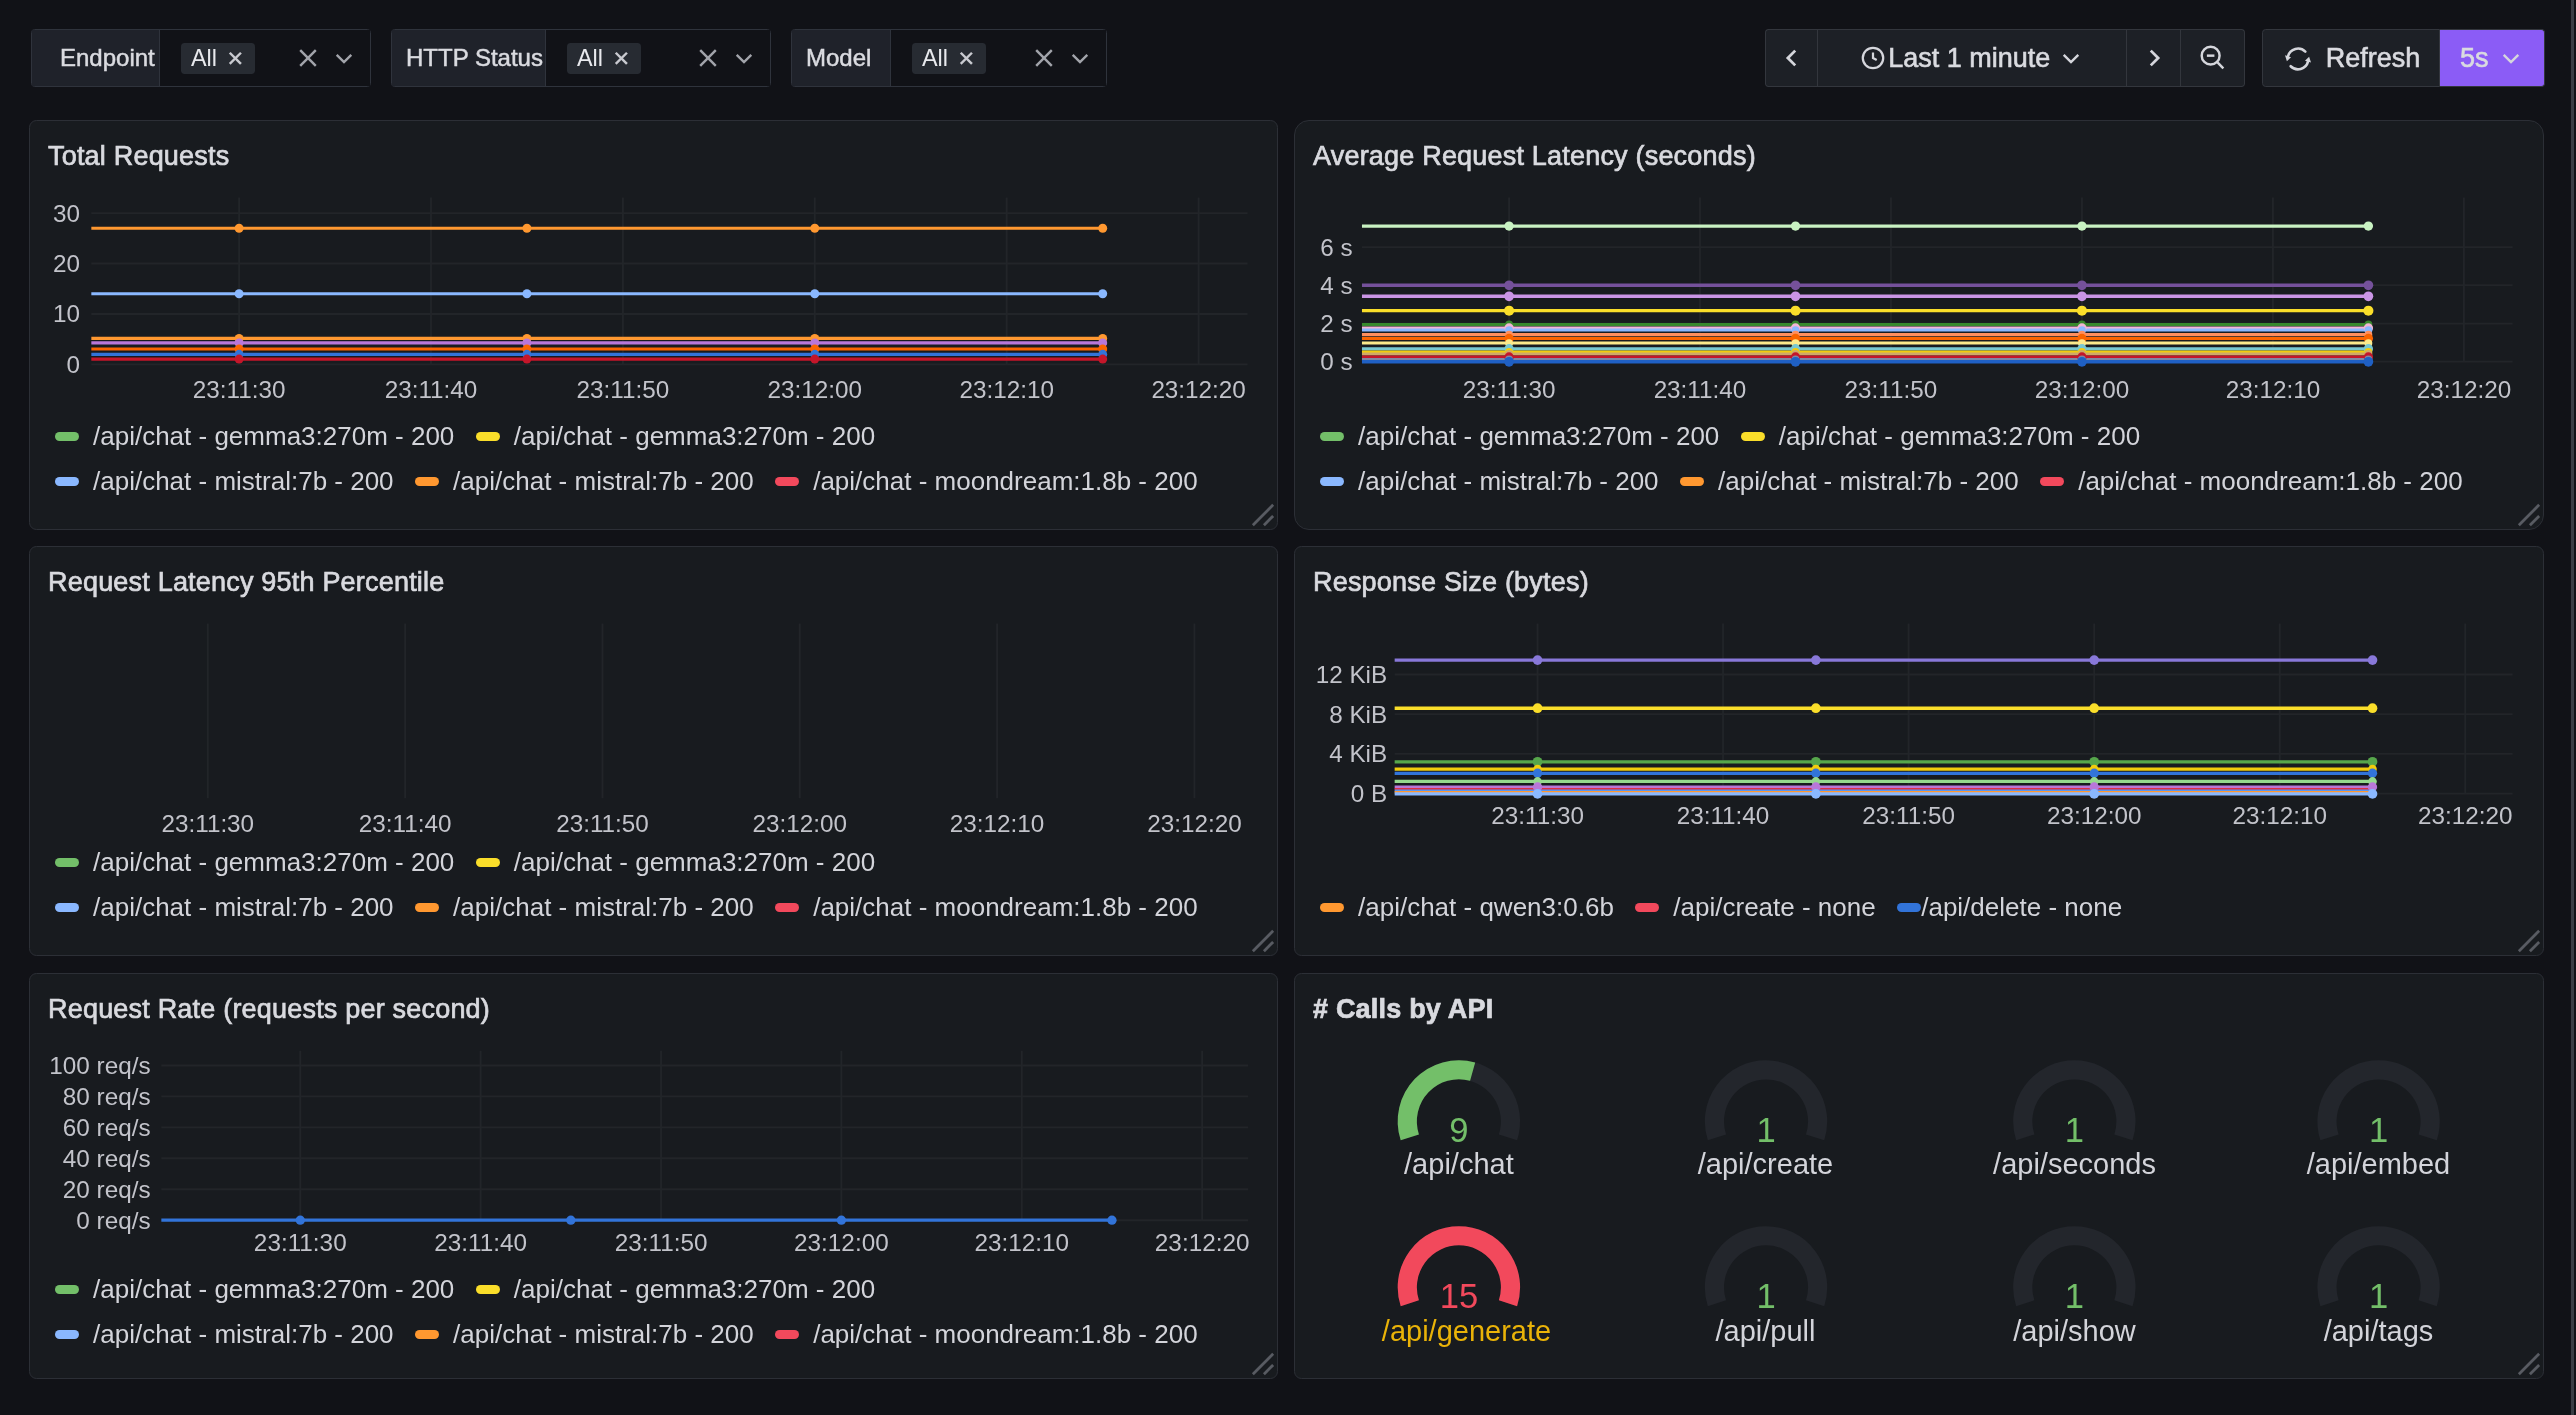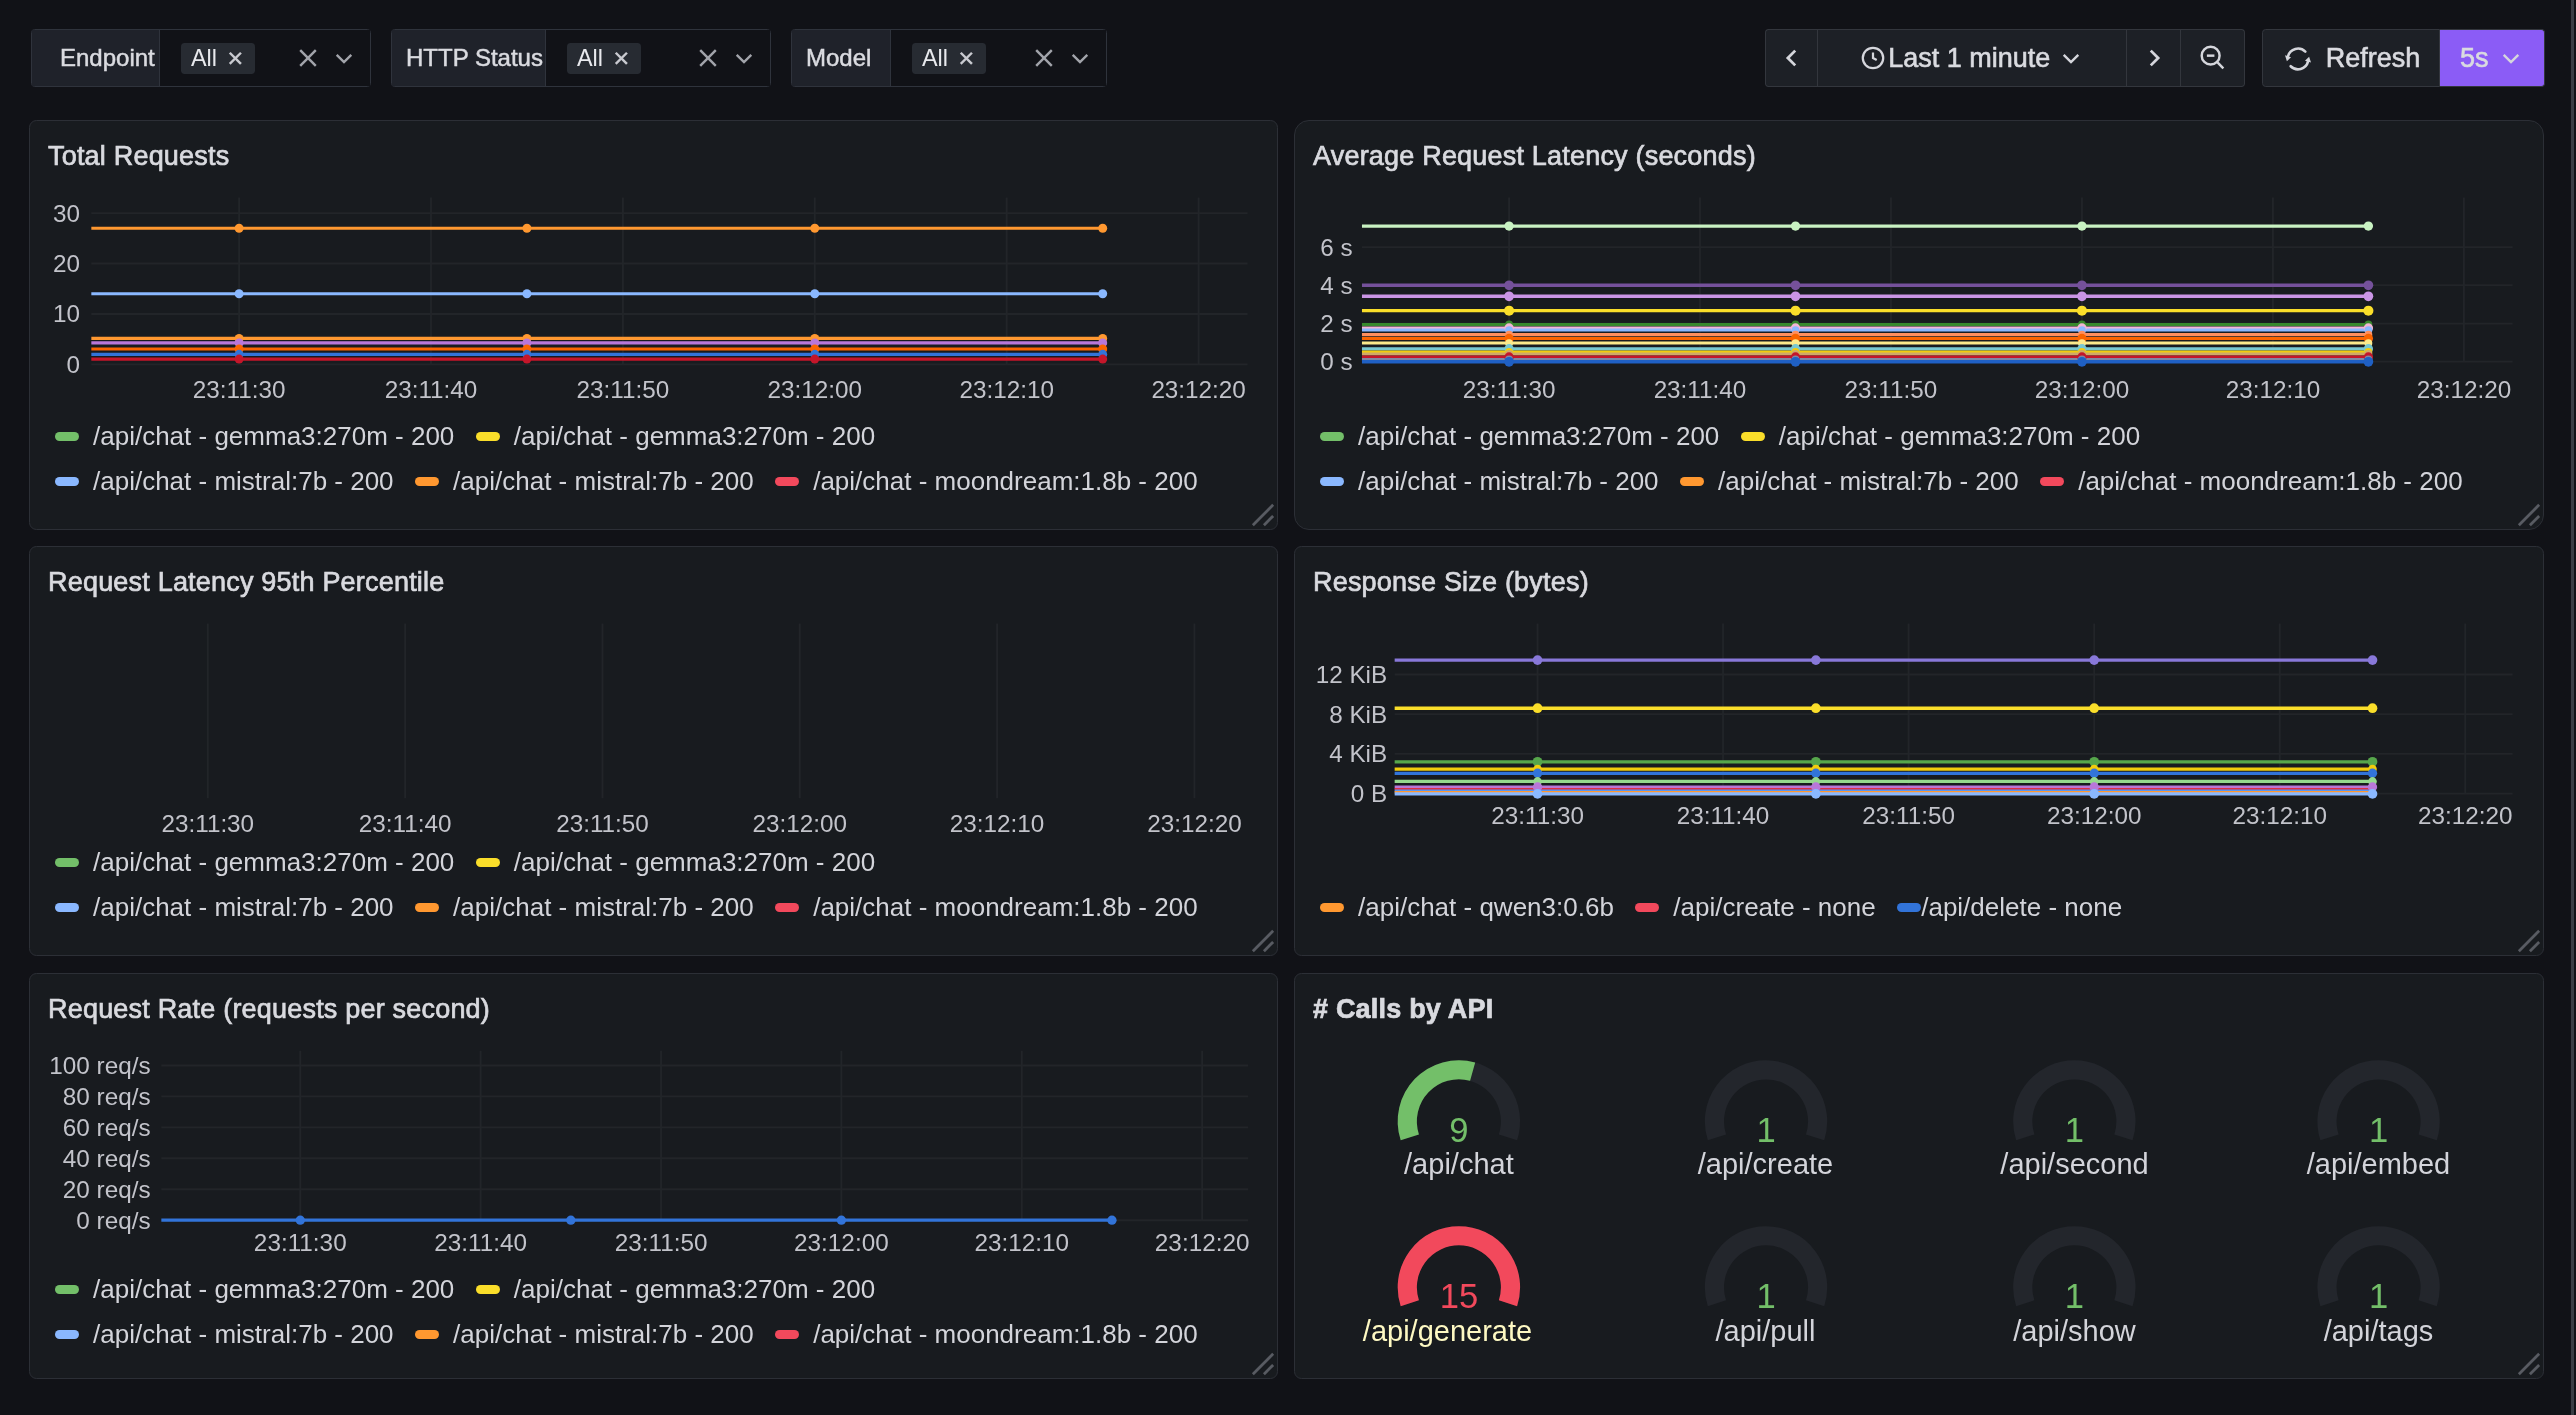--- a/index.html
+++ b/index.html
@@ -545,23 +545,23 @@
       <text x="175.3" y="344.0" fill="#F2495C" font-size="37" font-weight="500" text-anchor="middle" dominant-baseline="central" font-family="Liberation Sans, sans-serif">15</text>
       <path d="M 451.3 352.1 A 55.2 55.2 0 1 1 556.3 352.1" stroke="#23262c" stroke-width="20.5" fill="none"></path>
       <text x="503.8" y="344.0" fill="#73BF69" font-size="37" font-weight="500" text-anchor="middle" dominant-baseline="central" font-family="Liberation Sans, sans-serif">1</text>
       <path d="M 781.1 352.1 A 55.2 55.2 0 1 1 886.1 352.1" stroke="#23262c" stroke-width="20.5" fill="none"></path>
       <text x="833.6" y="344.0" fill="#73BF69" font-size="37" font-weight="500" text-anchor="middle" dominant-baseline="central" font-family="Liberation Sans, sans-serif">1</text>
       <path d="M 1106.5 352.1 A 55.2 55.2 0 1 1 1211.5 352.1" stroke="#23262c" stroke-width="20.5" fill="none"></path>
       <text x="1159" y="344.0" fill="#73BF69" font-size="37" font-weight="500" text-anchor="middle" dominant-baseline="central" font-family="Liberation Sans, sans-serif">1</text>
     </svg>
     <div style="position:absolute;left:12.4px;top:174px;width:303px;text-align:center;font-size:29px;color:#d3d4da">/api/chat</div>
     <div style="position:absolute;left:319px;top:174px;width:303px;text-align:center;font-size:29px;color:#d3d4da">/api/create</div>
-    <div style="position:absolute;left:628px;top:174px;width:303px;text-align:center;font-size:29px;color:#d3d4da">/api/second</div>
+    <div style="position:absolute;left:628px;top:174px;width:303px;text-align:center;font-size:29px;color:#d3d4da">/api/seconds</div>
     <div style="position:absolute;left:932px;top:174px;width:303px;text-align:center;font-size:29px;color:#d3d4da">/api/embed</div>
-    <div style="position:absolute;left:1px;top:341px;width:303px;text-align:center;font-size:29px;color:#fef9c3">/api/generate</div>
+    <div style="position:absolute;left:20px;top:341px;width:303px;text-align:center;font-size:29px;color:#eab308">/api/generate</div>
     <div style="position:absolute;left:319px;top:341px;width:303px;text-align:center;font-size:29px;color:#d3d4da">/api/pull</div>
     <div style="position:absolute;left:628px;top:341px;width:303px;text-align:center;font-size:29px;color:#d3d4da">/api/show</div>
     <div style="position:absolute;left:932px;top:341px;width:303px;text-align:center;font-size:29px;color:#d3d4da">/api/tags</div>
     <svg width="24" height="24" style="position:absolute;right:1.9px;bottom:1.9px" viewBox="0 0 26 26">
       <line x1="2" y1="24" x2="24" y2="2" stroke="#585b62" stroke-width="3"></line>
       <line x1="14" y1="24" x2="24" y2="14" stroke="#585b62" stroke-width="3"></line>
     </svg>
   </div>
 <div style="position:absolute;left:2571px;top:0;width:2.8px;height:1415px;background:#3a3d44"></div>
 

